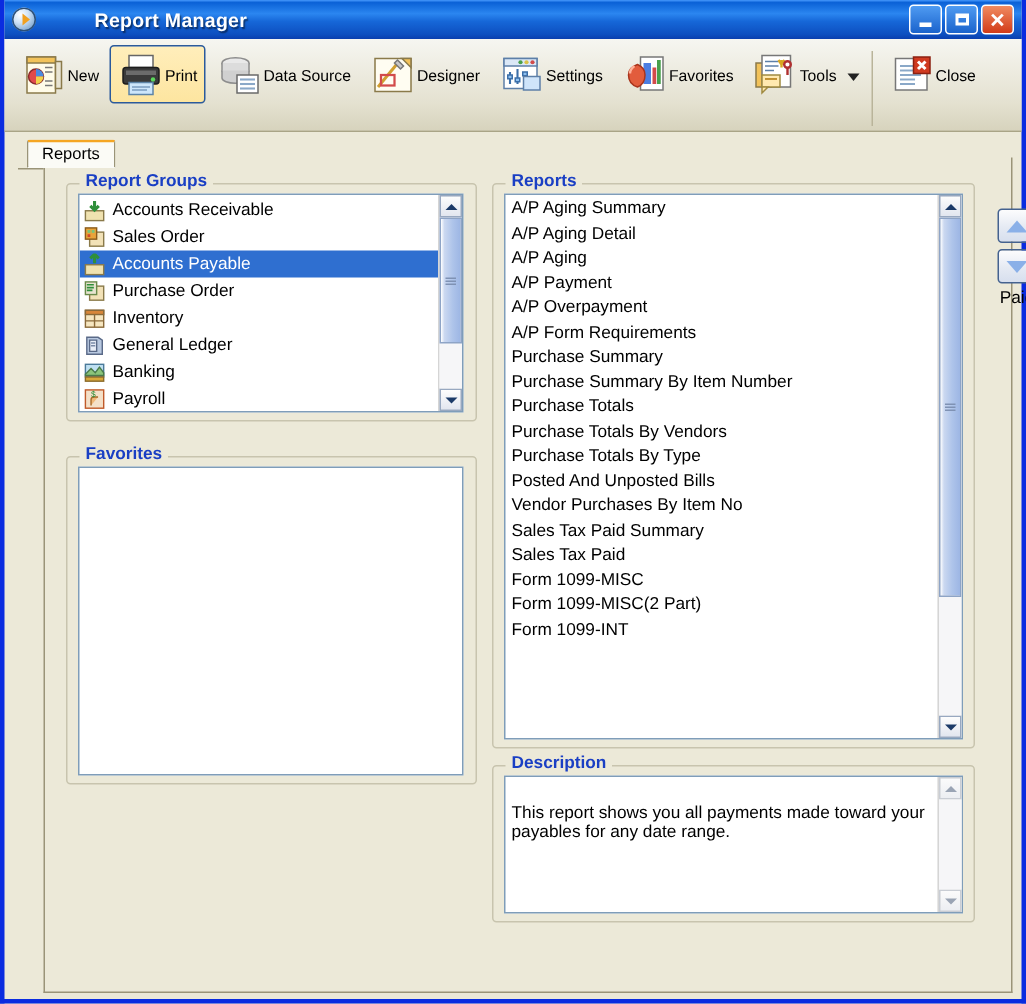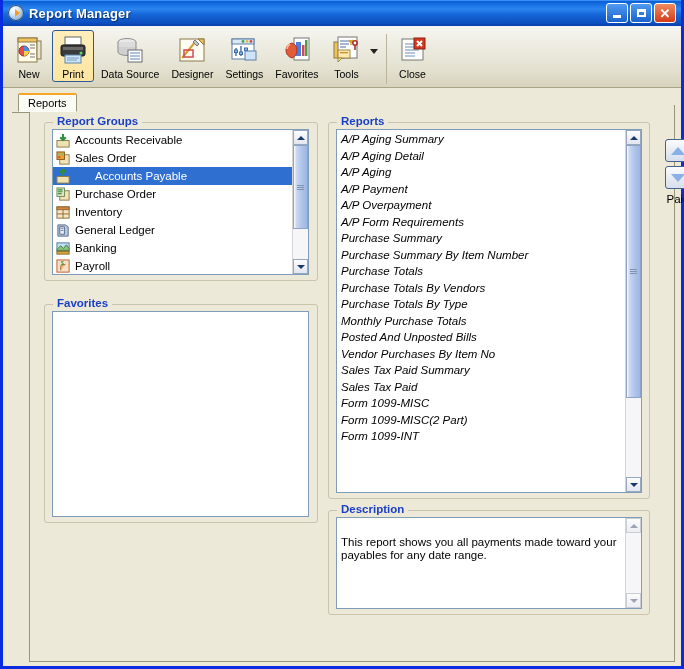--- a/index.html
+++ b/index.html
@@ -16,20 +16,21 @@
     border:3px solid #0a2ce0;
     border-top:none;
     background:#ece9d8;
   }
   #titlebar{
     height:26px;
     background:linear-gradient(to bottom,#0a5fd4 0%,#0c63d8 8%,#2b86f0 35%,#1667d8 55%,#0d4fc0 88%,#0a3fae 100%);
     display:flex;align-items:center;
     padding:0 2px 0 5px;
     position:relative;
+    gap:34px;
   }
   #titlebar:before{
     content:"";position:absolute;left:0;top:0;width:100%;height:1px;background:#3b8ef5;
   }
   .app-icon{
     width:16px;height:16px;border-radius:50%;
     background:radial-gradient(circle at 35% 30%,#ffffff 0%,#cfe3f7 35%,#7fa7cf 75%,#44688f 100%);
     display:flex;align-items:center;justify-content:center;
     margin-right:5px;flex:0 0 auto;
     box-shadow:0 0 0 1px #2a4f7a inset;
@@ -61,21 +62,21 @@
   
   #toolbar{
     height:62px;
     background:linear-gradient(to bottom,#f6f6f1 0%,#eceade 40%,#e4e1d0 70%,#d7d3bd 100%);
     border-bottom:1px solid #a9a486;
     display:flex;align-items:flex-start;
     padding:4px 0 0 4px;
     box-sizing:border-box;
   }
   .tbtn{
-    display:flex;flex-direction:column;align-items:center;justify-content:flex-start;
+    display:flex;flex-direction:row;align-items:center;justify-content:flex-start;
     padding:2px 4px 1px 4px;margin:0 1px;
     border:1px solid transparent;border-radius:3px;
     min-width:40px;box-sizing:border-box;
   }
   .tbtn.active{
     background:linear-gradient(to bottom,#ffeebb,#fde5a0);
     border:1px solid #2b5a9b;
   }
   .tbtn .glyph{height:34px;display:flex;align-items:center;justify-content:center;}
   .tbtn .lbl{font-size:10.5px;color:#000;margin-top:1px;white-space:nowrap;}
@@ -139,21 +140,21 @@
     display:flex;
   }
   .listinner{flex:1 1 auto;overflow:hidden;position:relative;padding:1px 0 0 0;}
   .lrow{
     height:18px;line-height:18px;
     font-size:11.5px;color:#000;
     padding-left:3px;
     display:flex;align-items:center;
     white-space:nowrap;overflow:hidden;
   }
-  .lrow.sel{background:#2f6fd0;color:#fff;gap:20px;}
+  .lrow.sel{background:#2f6fd0;color:#fff;}
   #reports-list .lrow{height:16.5px;line-height:16.5px;padding-left:4px;}
   #reports-list .lrow.sel{background:#2f6fd0;color:#fff;outline:1px dotted #000;outline-offset:-1px;}
   .gicon{
     width:15px;height:15px;margin-right:4px;flex:0 0 auto;
     position:relative;display:inline-block;
   }
 
   
   .vscroll{
     width:16px;flex:0 0 16px;
@@ -483,21 +484,21 @@
 
     <div class="listbox" id="favorites-list" style="left:22px;top:206px;width:257px;height:206px;">
       <div class="listinner" id="favorites-rows"></div>
     </div>
 
     <div class="gbox" style="left:298px;top:10px;width:322px;height:384px;">
       <div class="frame"></div>
       <div class="cap">Reports</div>
     </div>
 
-    <div class="listbox" id="reports-list" style="left:306px;top:24px;width:306px;height:364px;font-style:italic;">
+    <div class="listbox" id="reports-list" style="left:306px;top:24px;width:306px;height:364px;">
       <div class="listinner" id="reports-rows">
           <div class="lrow">
             <span>A/P Aging Summary</span>
           </div>
           <div class="lrow">
             <span>A/P Aging Detail</span>
           </div>
           <div class="lrow">
             <span>A/P Aging</span>
           </div>
@@ -517,23 +518,20 @@
             <span>Purchase Summary By Item Number</span>
           </div>
           <div class="lrow">
             <span>Purchase Totals</span>
           </div>
           <div class="lrow">
             <span>Purchase Totals By Vendors</span>
           </div>
           <div class="lrow">
             <span>Purchase Totals By Type</span>
-          </div>
-          <div class="lrow">
-            <span>Monthly Purchase Totals</span>
           </div>
           <div class="lrow">
             <span>Posted And Unposted Bills</span>
           </div>
           <div class="lrow">
             <span>Vendor Purchases By Item No</span>
           </div>
           <div class="lrow">
             <span>Sales Tax Paid Summary</span>
           </div>

